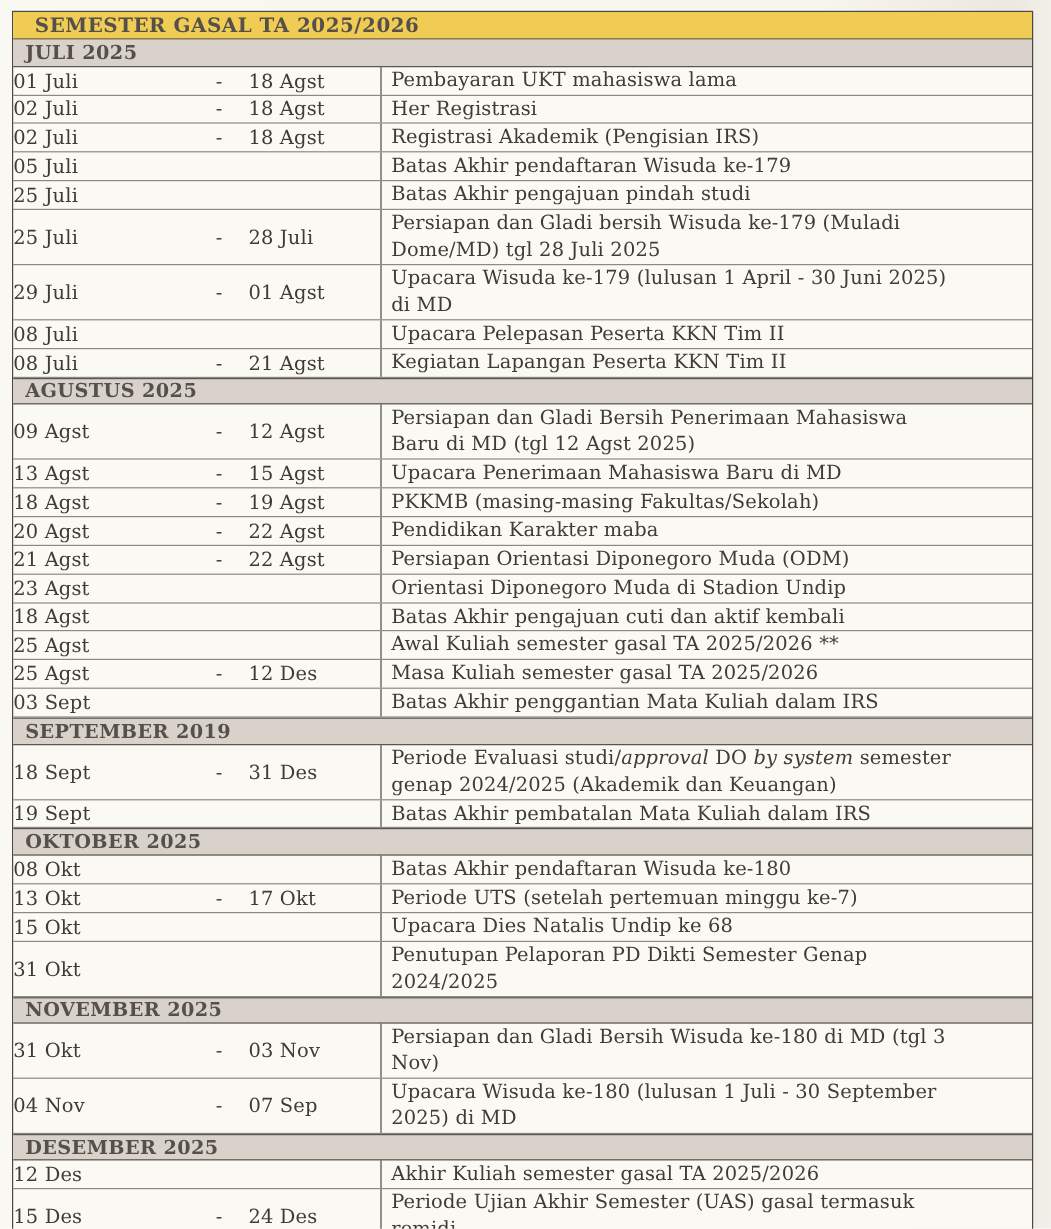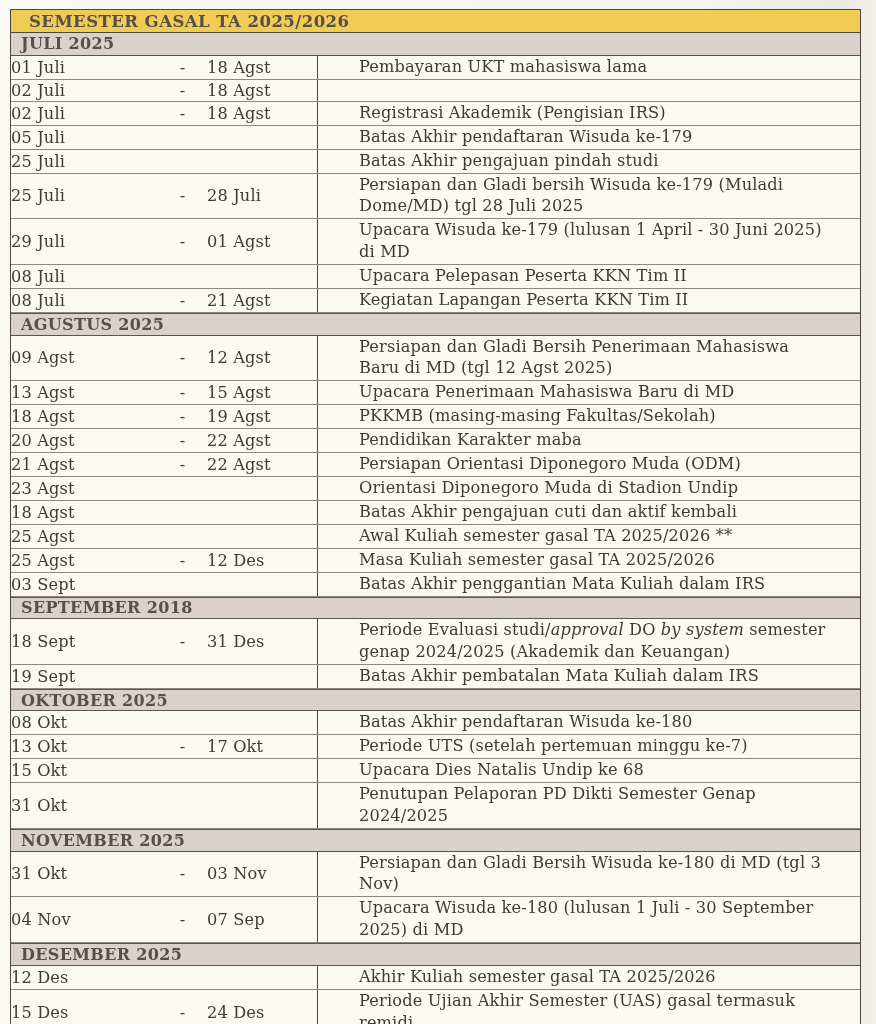--- a/index.html
+++ b/index.html
@@ -54,21 +54,21 @@
   .ev-row:last-child{border-bottom:none;}
   .cell{display:flex;align-items:center;}
   .cell.date{
     width:307px;flex:0 0 307px;
     border-right:1.3px solid var(--border_dark);
     font-size:16.2px;
   }
   .ds{width:147px;text-align:left;white-space:pre;}
   .dd{width:49px;text-align:center;}
   .de{text-align:left;white-space:pre;}
-  .cell.desc{flex:1;padding:0 6px 1px 8px;margin-left:33px;}
+  .cell.desc{flex:1;padding:0 6px 1px 8px;}
   .desc-text{
     white-space:pre-wrap;
     font-size:16.2px;line-height:21.9px;
   }
   .desc-text em{font-style:italic;}
 </style>
 </head>
 <body>
 
 <div class="page">
@@ -91,20 +91,23 @@
       <span class="desc-text">Pembayaran UKT mahasiswa lama</span>
     </div>
   </div>
 
   <div class="ev-row">
     <div class="cell date">
       <span class="ds">02 Juli</span>
       <span class="dd">-</span>
       <span class="de">18 Agst</span>
     </div>
+    <div class="cell desc">
+      <span class="desc-text">Her Registrasi</span>
+    </div>
   </div>
 
   <div class="ev-row">
     <div class="cell date">
       <span class="ds">02 Juli</span>
       <span class="dd">-</span>
       <span class="de">18 Agst</span>
     </div>
     <div class="cell desc">
       <span class="desc-text">Registrasi Akademik (Pengisian IRS)</span>
@@ -288,21 +291,21 @@
       <span class="ds">03 Sept</span>
       <span class="dd"></span>
       <span class="de"></span>
     </div>
     <div class="cell desc">
       <span class="desc-text">Batas Akhir penggantian Mata Kuliah dalam IRS</span>
     </div>
   </div>
 
   <div class="sec-row">
-    <span>SEPTEMBER 2018</span>
+    <span>SEPTEMBER 2019</span>
   </div>
 
   <div class="ev-row">
     <div class="cell date">
       <span class="ds">18 Sept</span>
       <span class="dd">-</span>
       <span class="de">31 Des</span>
     </div>
     <div class="cell desc">
       <span class="desc-text"><span>Periode Evaluasi studi/</span><em>approval</em><span> DO </span><em>by system</em><span> semester

